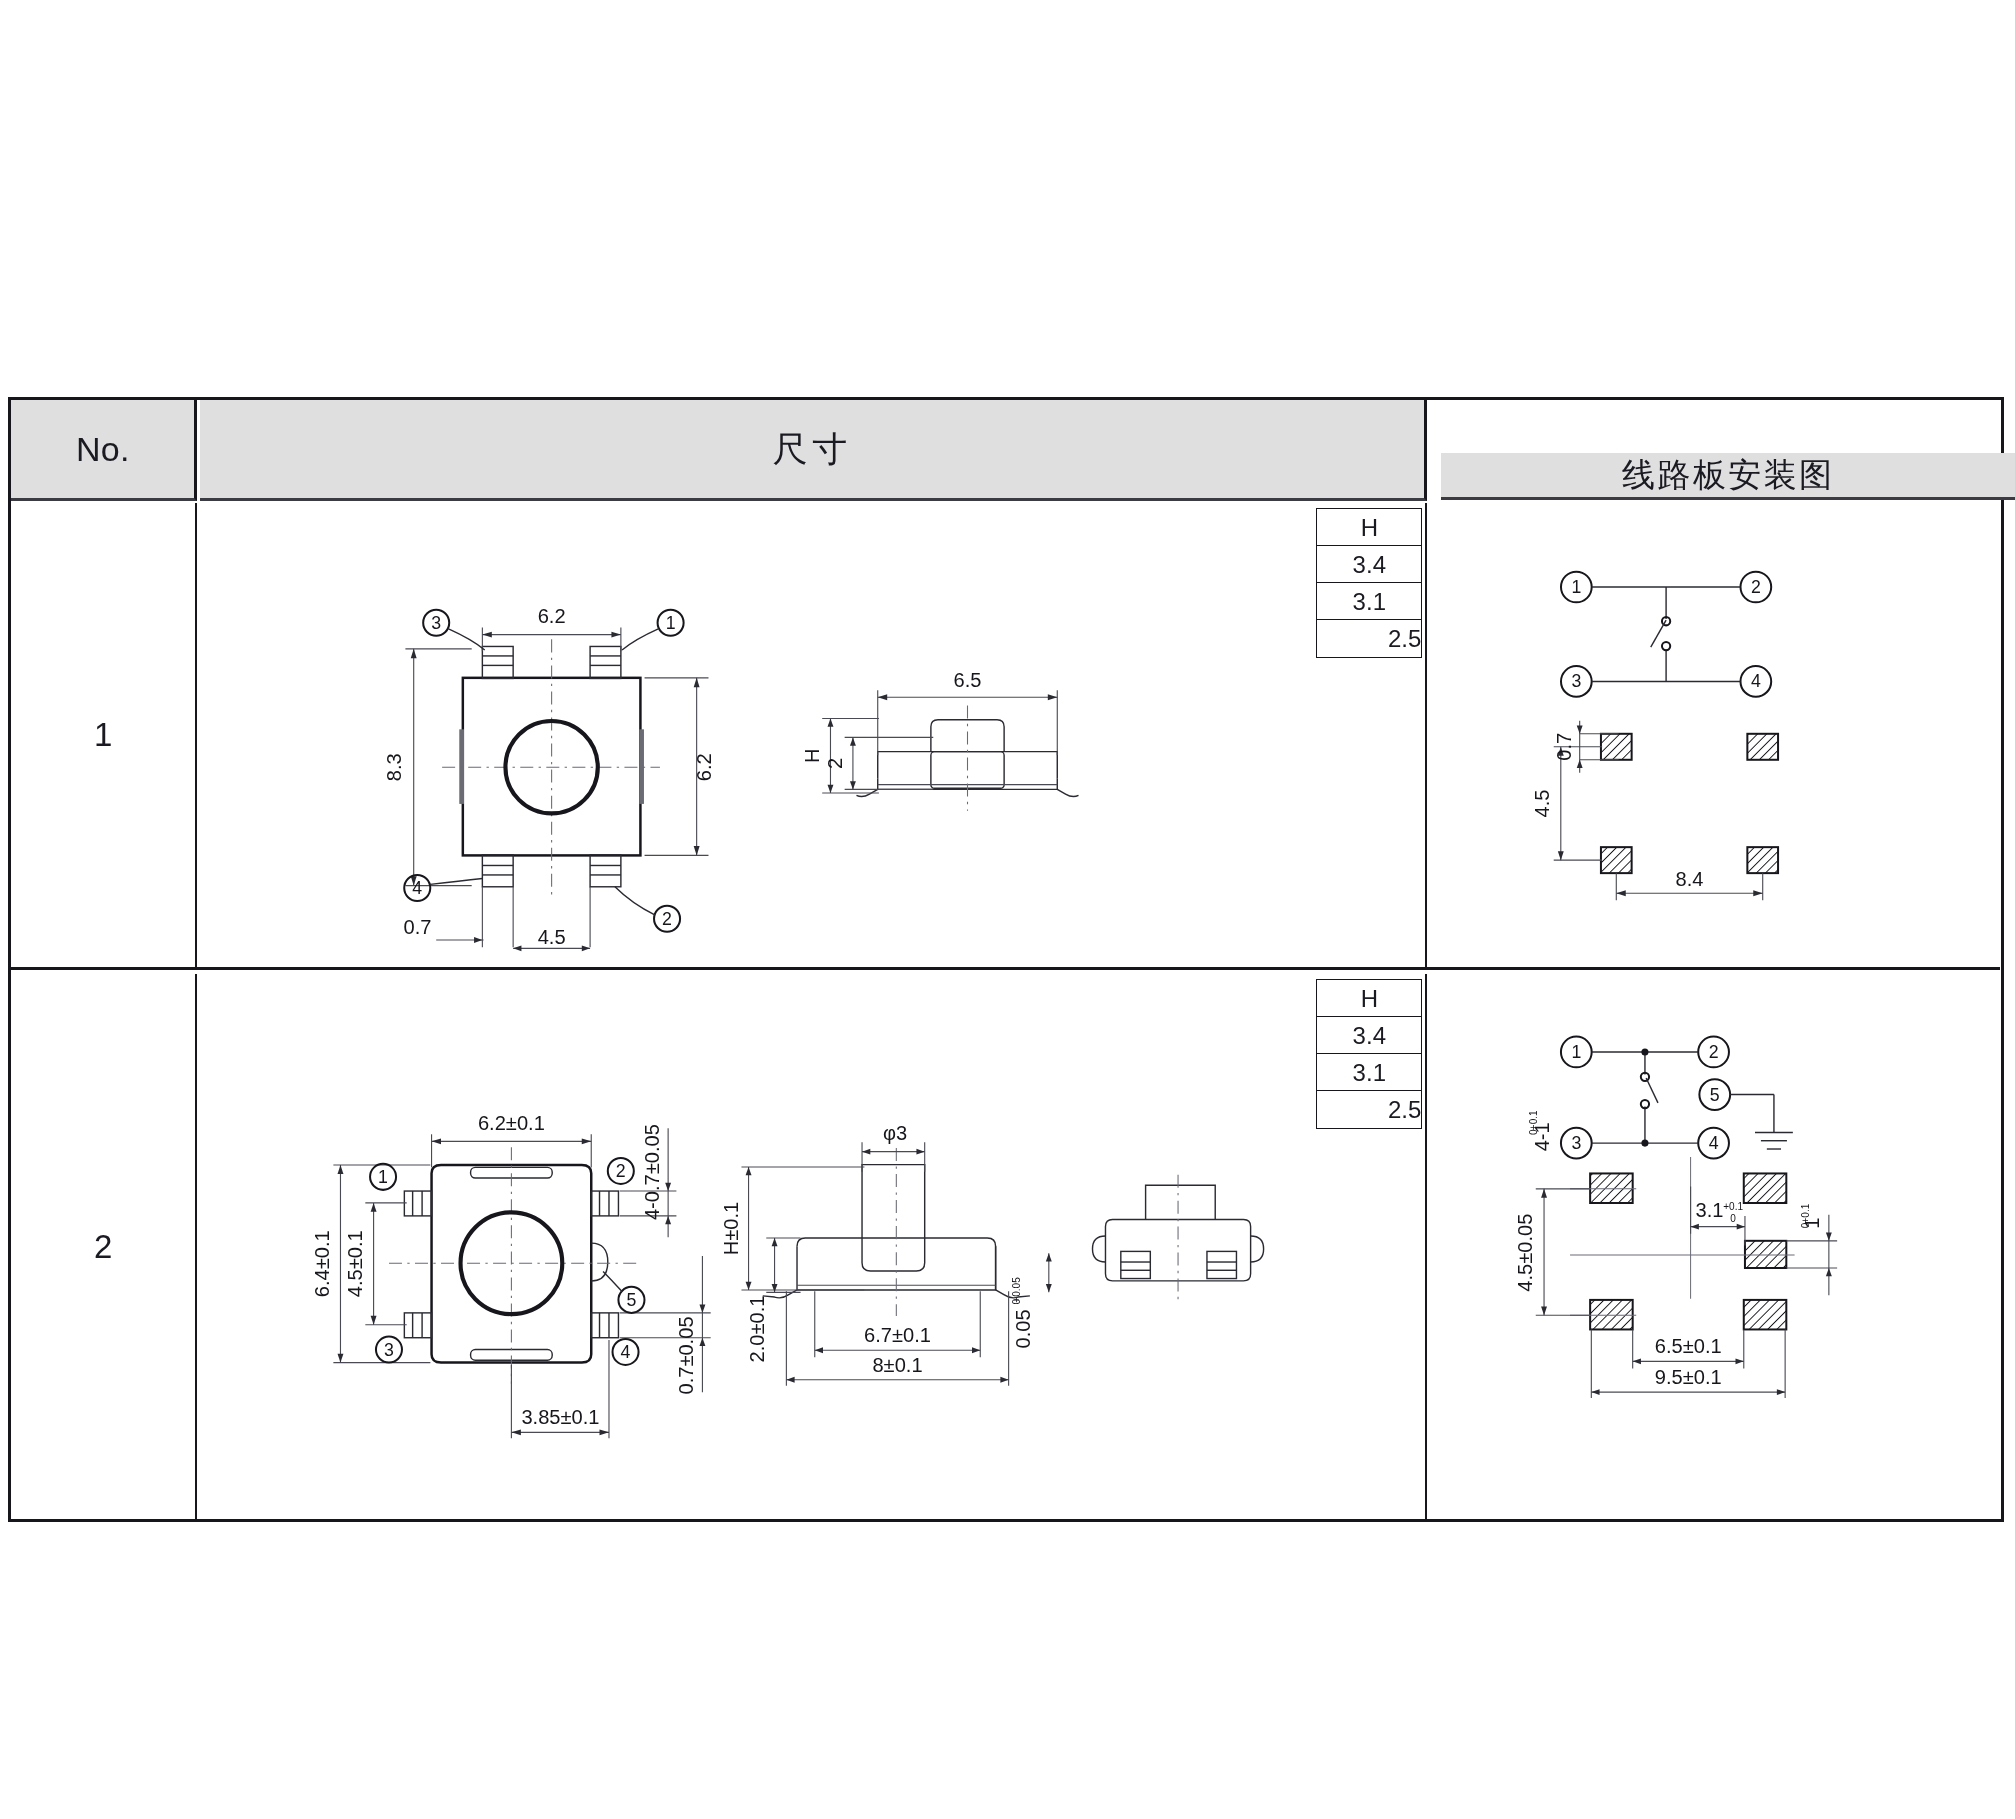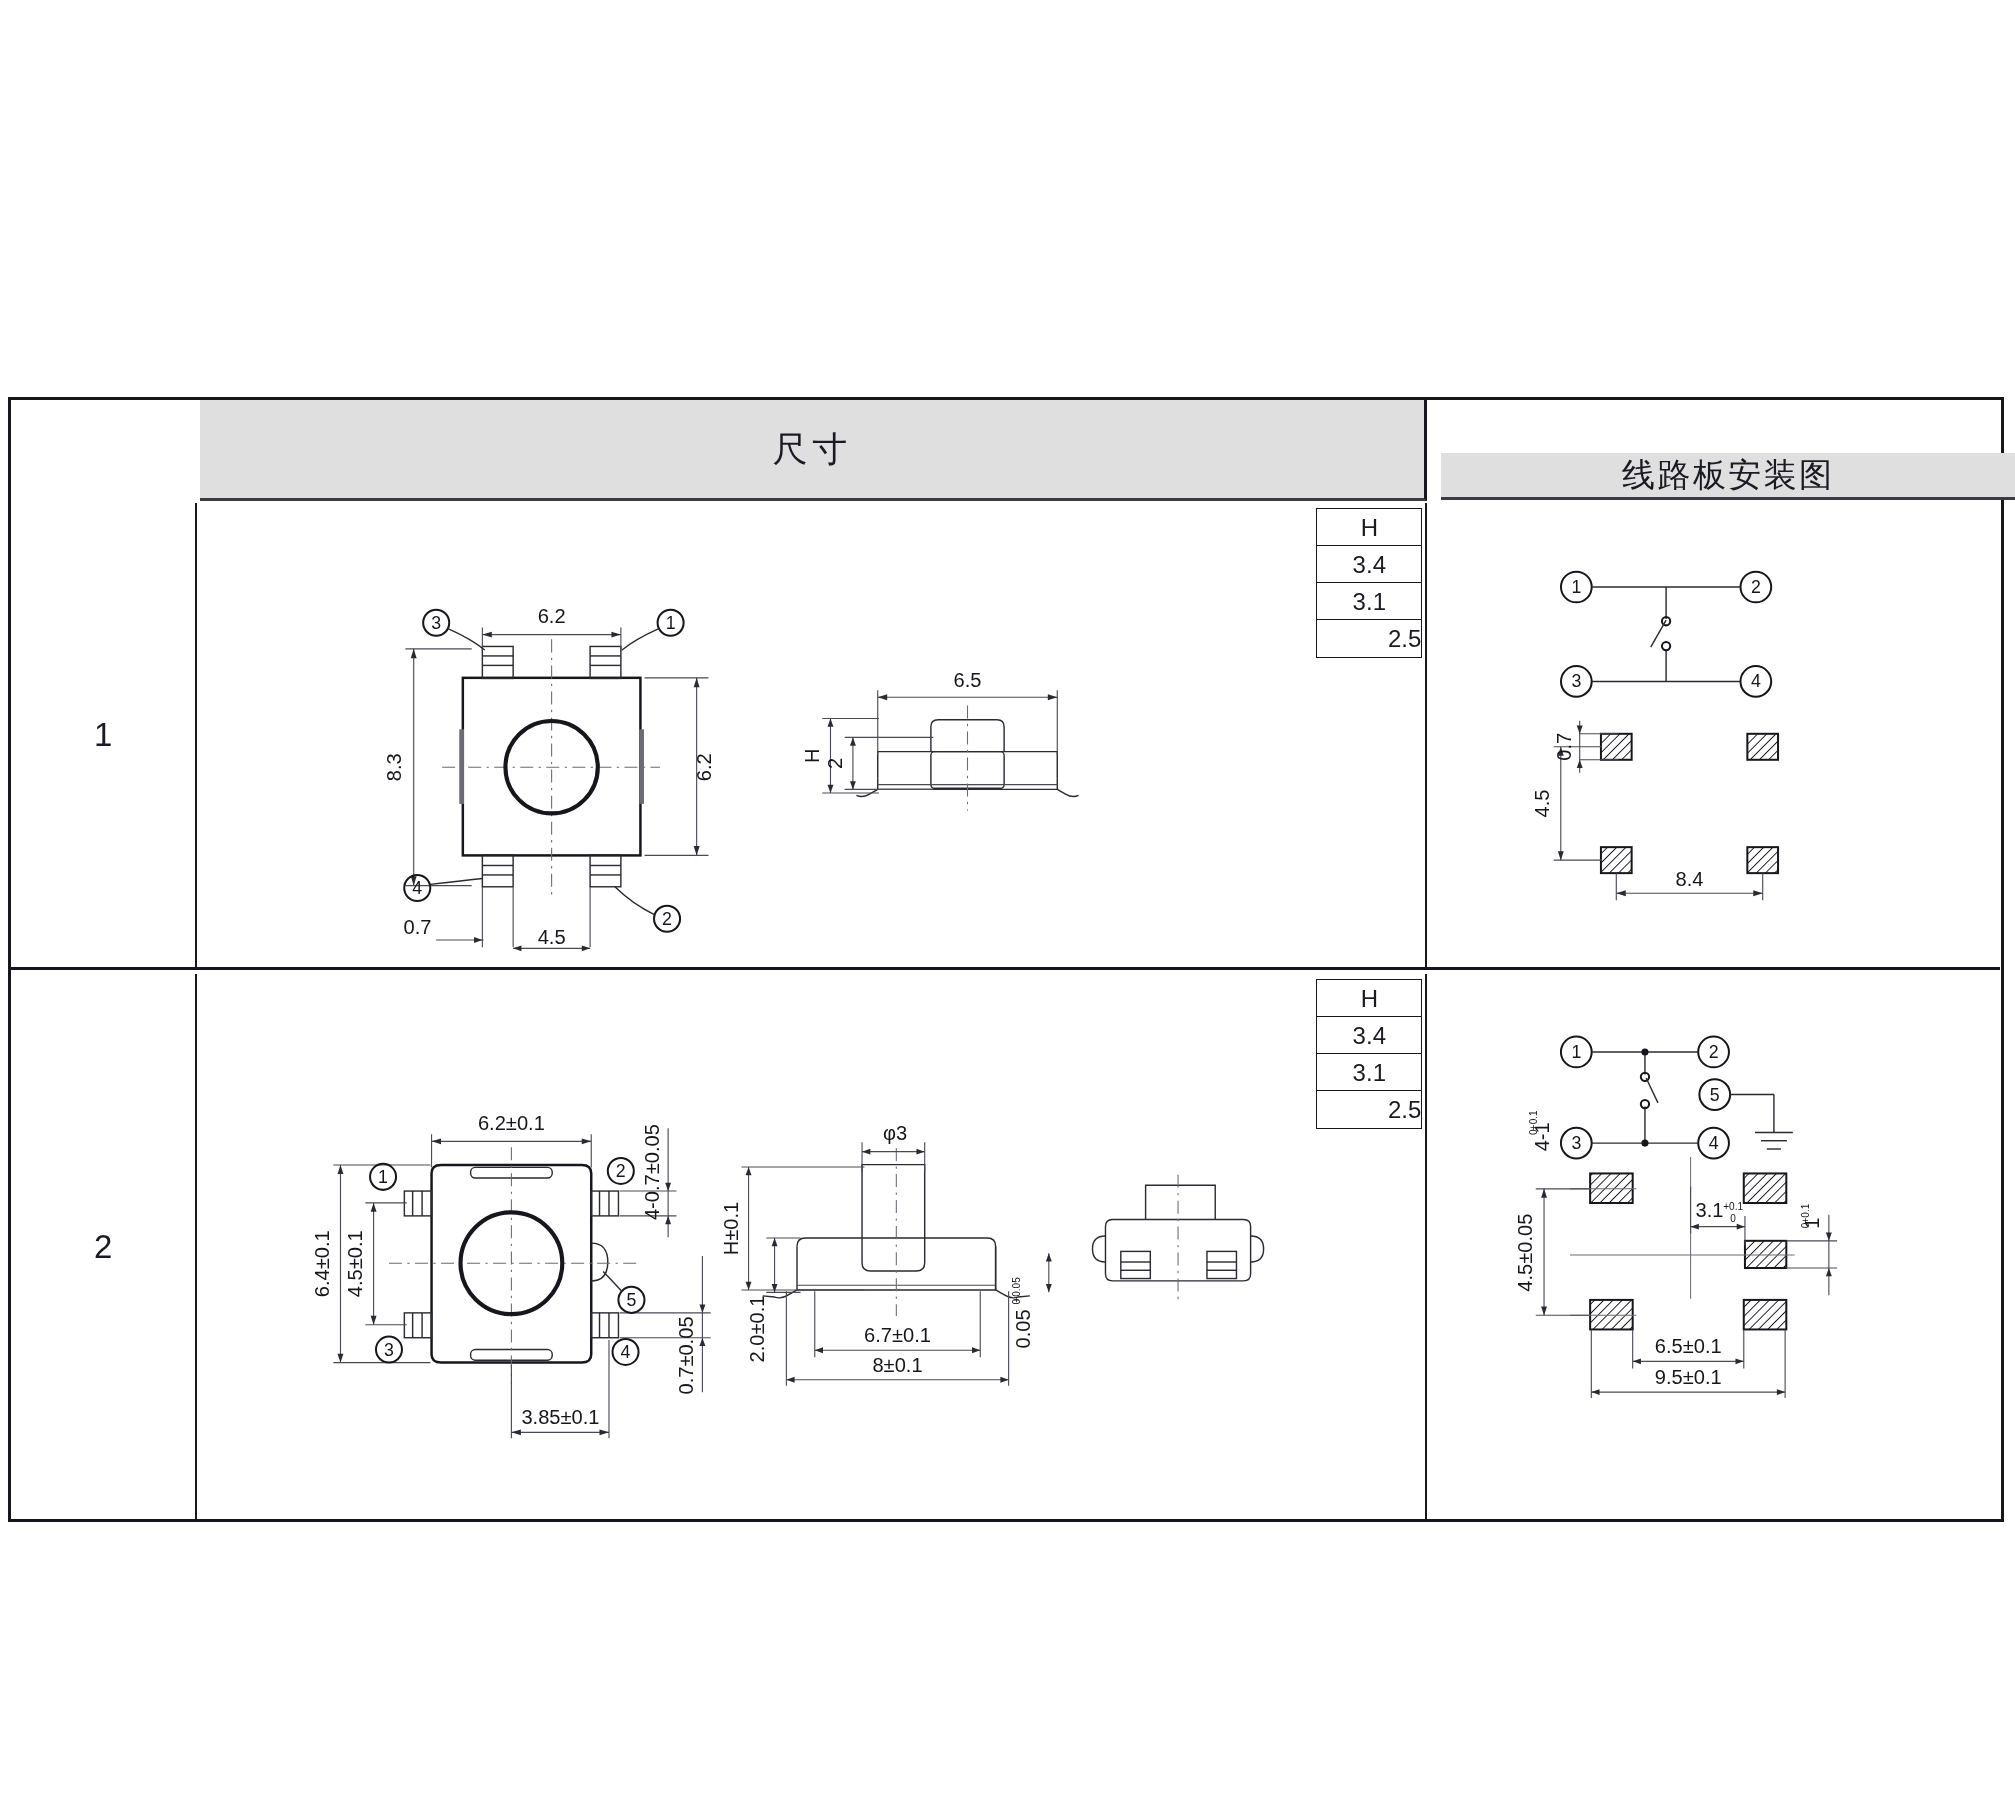--- a/index.html
+++ b/index.html
@@ -61,20 +61,23 @@
   .pintxt{font-family:"Liberation Sans",sans-serif;fill:#16161c;font-size:30px;text-anchor:middle;dominant-baseline:central;}
   .hatchpad{stroke:#16161c;stroke-width:3.4;}
 </style>
 </head>
 <body>
 
 <div class="sheet">
 
   <div class="tbl">
 
+    <div class="hdr-no">
+      <span>No.</span>
+    </div>
     <div class="hdr-dim">
       <span>尺寸</span>
     </div>
     <div class="hdr-cir-bot">
       <span>线路板安装图</span>
     </div>
 
     <div class="rowband row1">
 
       <div class="cell-no">

